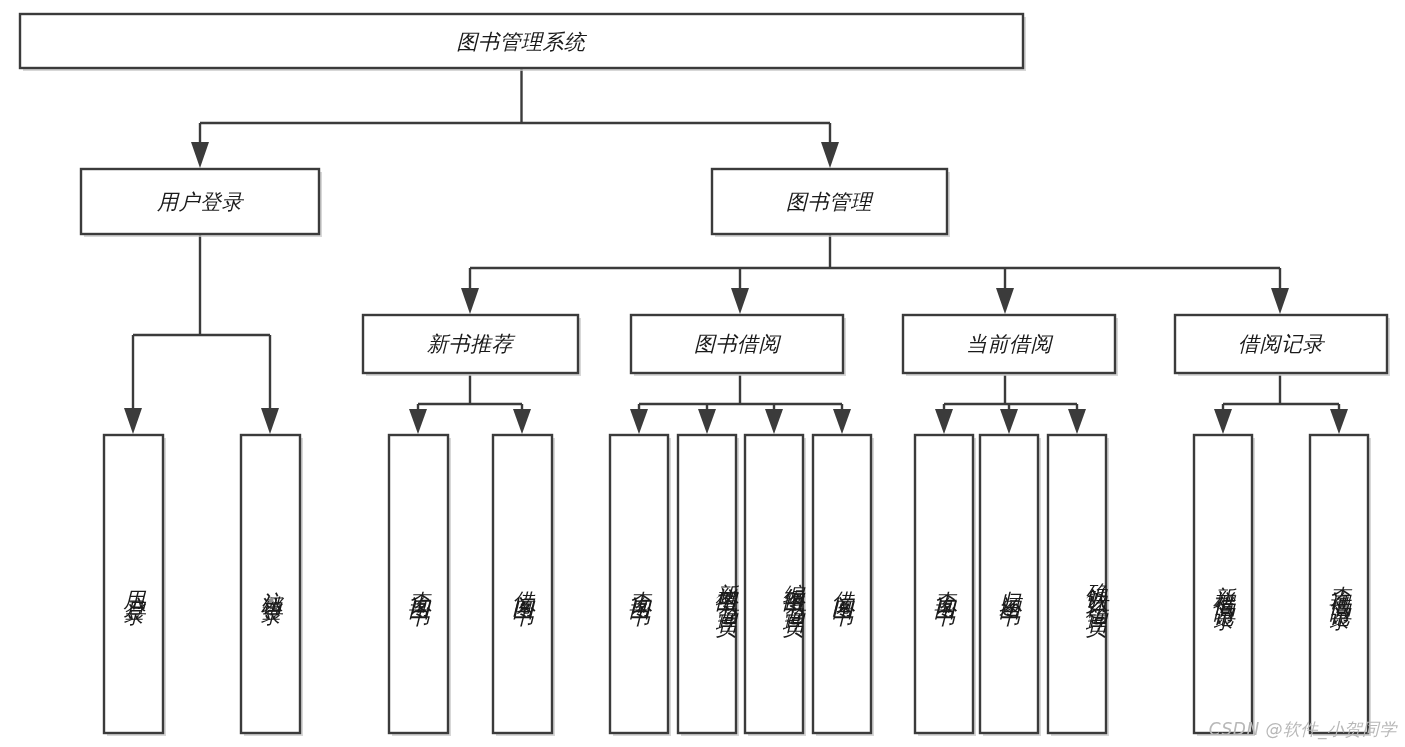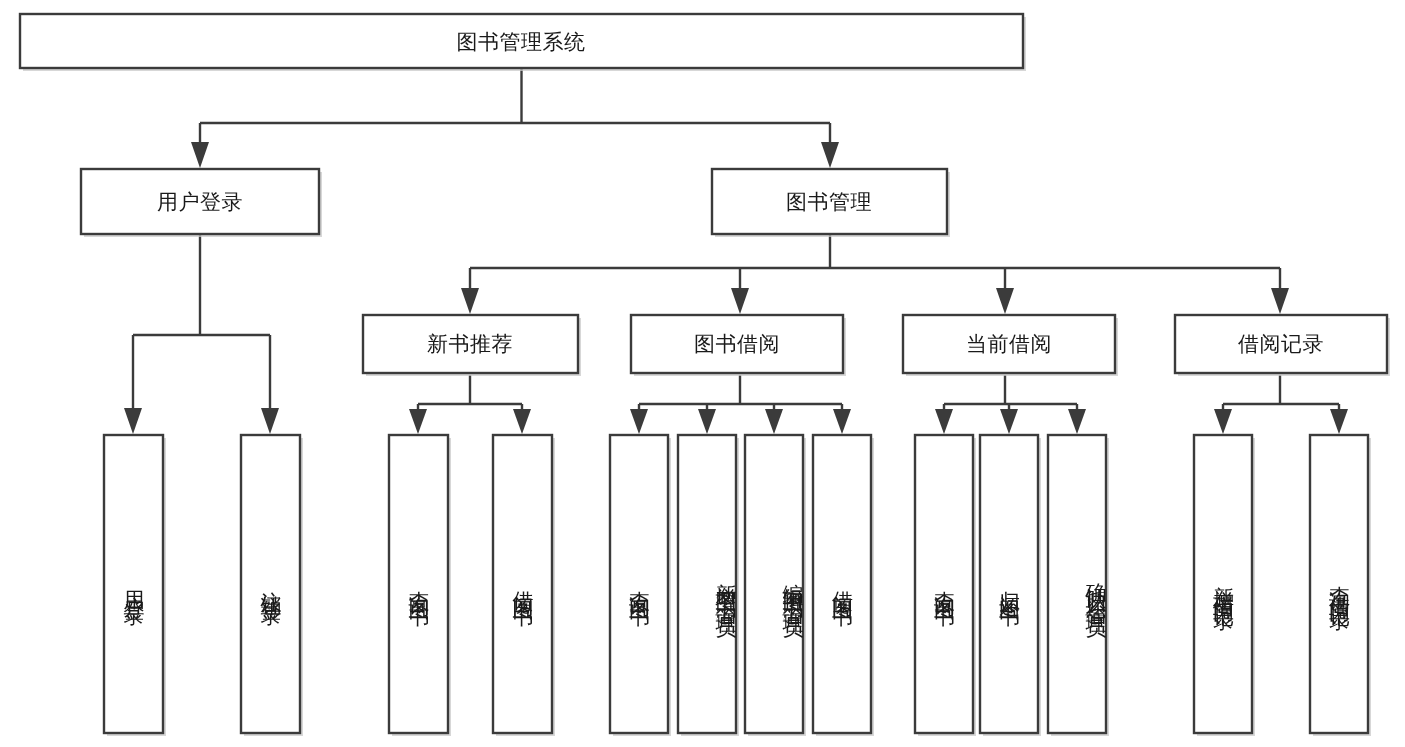--- a/index.html
+++ b/index.html
@@ -12,20 +12,21 @@
     width: 1405px;
     height: 747px;
     overflow: hidden;
     font-family: "DejaVu Sans", "Liberation Sans", sans-serif;
   }
   #diagram-root {
     position: relative;
     width: 1405px;
     height: 747px;
     background: #ffffff;
+    font-style: italic;
   }
   svg.flow-canvas {
     position: absolute;
     top: 0;
     left: 0;
     width: 1405px;
     height: 747px;
     display: block;
   }
   .node-box {
@@ -266,14 +267,15 @@
   <div class="leaf-label" style="left:745px; top:443px; width:58px; height:290px;">编辑图书（管理员）</div>
   <div class="leaf-label centered" style="left:813px; top:435px; width:58px; height:298px;">借阅图书</div>
 
   <div class="leaf-label centered" style="left:915px; top:435px; width:58px; height:298px;">查询图书</div>
   <div class="leaf-label centered" style="left:980px; top:435px; width:58px; height:298px;">归还图书</div>
   <div class="leaf-label" style="left:1048px; top:443px; width:58px; height:290px;">确认归还（管理员）</div>
 
   <div class="leaf-label centered" style="left:1194px; top:435px; width:58px; height:298px;">新增借阅记录</div>
   <div class="leaf-label centered" style="left:1310px; top:435px; width:58px; height:298px;">查询借阅记录</div>
 
+  <div class="watermark">CSDN @软件_小贺同学</div>
 
 </div>
 
 </body></html>

